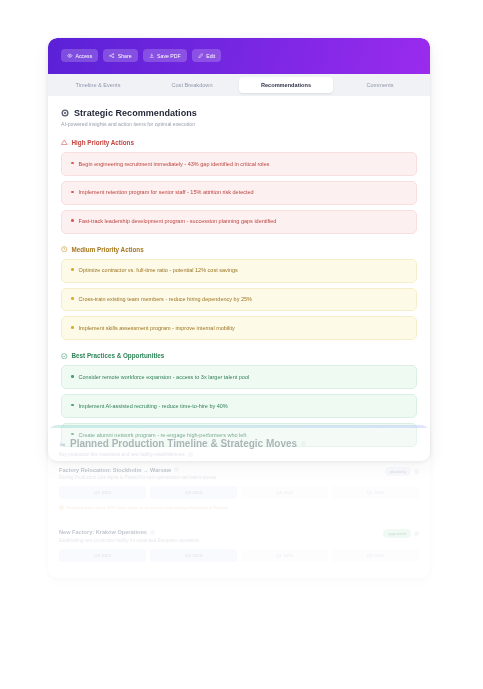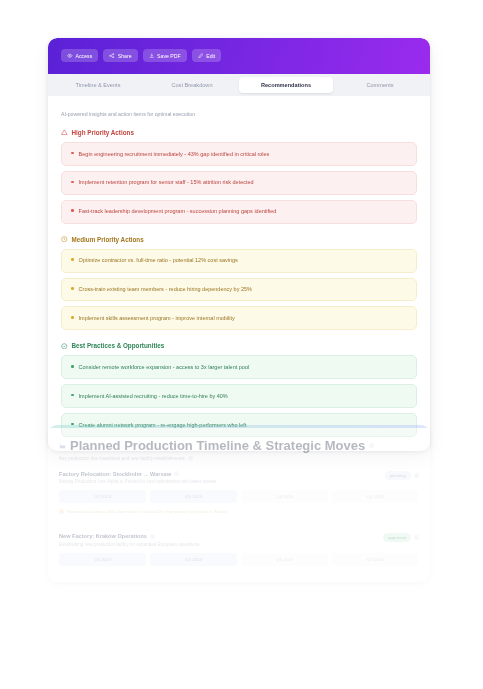--- a/index.html
+++ b/index.html
@@ -98,21 +98,21 @@
     position: absolute; left: 48px; top: 425px;
     width: 382px;
     background: #ffffff;
     border-radius: 9px;
     box-shadow: 0 1px 4px rgba(17,24,39,.07), 0 6px 16px rgba(17,24,39,.04);
     overflow: hidden;
     opacity: .34;
   }
   .c2-top { height: 2.5px; background: linear-gradient(90deg,#7dd3c8,#a5b4fc); }
   .c2-body { padding: 10px 11px 16px 11px; }
-  .c2-title { display: flex; align-items: center; gap: 4px; font-size: 13px; font-weight: bold; color: #2b3346; }
+  .c2-title { display: flex; align-items: center; gap: 4px; font-size: 10px; font-weight: bold; color: #2b3346; }
   .c2-title svg { width: 7px; height: 7px; flex: none; display: block; }
   .c2-sub { font-size: 4.6px; color: #aab0bf; margin-top: 3px; display: flex; align-items: center; gap: 3px; }
 
   .trow { margin-top: 10px; }
   .trow-head { display: flex; align-items: flex-start; justify-content: space-between; }
   .trow-name { font-size: 5.6px; font-weight: bold; color: #4b5673; display: flex; align-items: center; gap: 3px; }
   .trow-desc { font-size: 4.5px; color: #b2b8c6; margin-top: 2.5px; }
   .badge { font-size: 4.3px; padding: 2px 5px; border-radius: 7px; white-space: nowrap; }
   .badge.planning { background: #eceefb; color: #8a93b5; }
   .badge.approved { background: #d7f0e0; color: #4e9b71; }
@@ -174,20 +174,30 @@
 
     <div class="tabs">
       <div class="tab">Timeline &amp; Events</div>
       <div class="tab">Cost Breakdown</div>
       <div class="tab active">Recommendations</div>
       <div class="tab">Comments</div>
     </div>
 
     <div class="body">
 
+      <div class="sect-head">
+        <span>
+          <svg viewBox="0 0 16 16" width="8" height="8" style="display:block">
+            <circle cx="8" cy="8" r="7" fill="#5b6070"></circle>
+            <circle cx="8" cy="8" r="4.4" fill="#f4f4f6"></circle>
+            <circle cx="8" cy="8" r="2.1" fill="#5b6070"></circle>
+          </svg>
+        </span>
+        <span class="sect-title">Strategic Recommendations</span>
+      </div>
       <div class="sect-sub">AI-powered insights and action items for optimal execution</div>
 
       <div class="grp g-red">
         <div class="grp-head">
           <span>
             <svg viewBox="0 0 16 16" fill="none" stroke="#d2615a" stroke-width="1.5" stroke-linejoin="round">
               <path d="M8 2.2L15 13.6H1z"></path>
             </svg>
           </span>
           <span class="grp-title">High Priority Actions</span>

